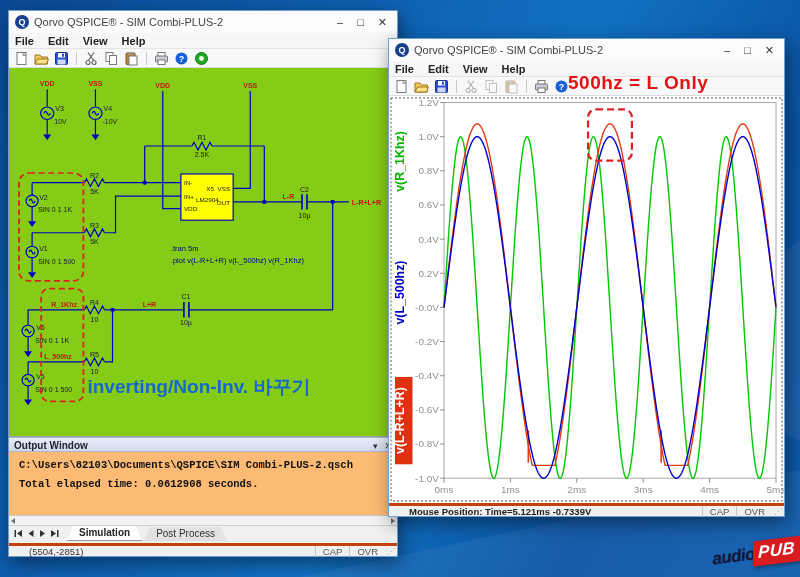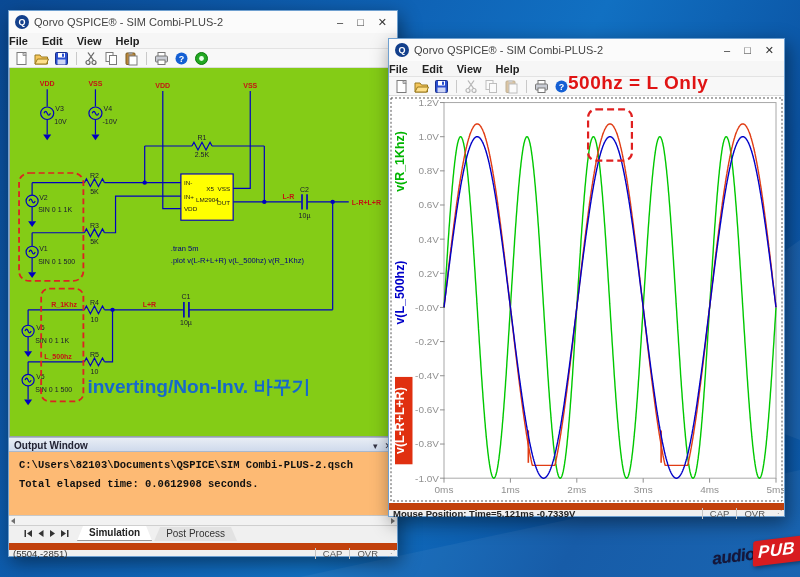--- a/index.html
+++ b/index.html
@@ -16,21 +16,21 @@
   #right-window { left:388px; top:38px; width:397px; height:479px; z-index:5; }
 
   .titlebar { height:22px; background:#fbfbfb; display:flex; align-items:center; padding:0 6px; flex:0 0 auto; }
   .app-icon { width:14px; height:14px; border-radius:50%; background:#14408c; color:#fff; font-size:9px; font-weight:bold;
               display:flex; align-items:center; justify-content:center; margin-right:5px; flex:0 0 auto; }
   .title-text { font-size:11px; color:#444; white-space:nowrap; overflow:hidden; flex:1; }
   .win-controls { display:flex; gap:14px; color:#333; font-size:11px; margin-right:4px; }
   .win-controls span { cursor:default; line-height:11px; }
 
   .menubar { height:16px; background:#f6f6f6; border-bottom:1px solid #e3e3e3; display:flex; align-items:center;
-             gap:14px; font-size:11px; font-weight:600; color:#222; flex:0 0 auto; }
+             padding-left:6px; gap:14px; font-size:11px; font-weight:600; color:#222; flex:0 0 auto; }
   .toolbar { height:19px; background:#f8f8f8; border-bottom:1px solid #dcdcdc; display:flex; align-items:center;
              padding-left:4px; gap:3px; flex:0 0 auto; position:relative; }
   .tb-ico { width:17px; height:16px; display:flex; align-items:center; justify-content:center; }
   .tb-sep { width:1px; height:13px; background:#c9c9c9; margin:0 3px; }
   .dim { opacity:0.45; }
 
   #schematic-area { flex:1 1 auto; border:1px solid #98a0a8; border-top:none; background:#84cc16; position:relative; overflow:hidden; }
   #schematic-svg { width:100%; height:100%; display:block; }
 
   .outwin-header { height:15px; background:linear-gradient(#e8edf5,#cfdaec); border-top:1px solid #aab8cc;
@@ -39,29 +39,29 @@
   .outwin-header .spacer { flex:1; }
   .outwin-header .hico { font-size:9px; color:#334; margin-left:7px; }
   .outwin-text { height:64px; background:#fdba74; border-bottom:1px solid #c8c8c8; padding:4px 2px 0 10px;
                  font-family:"Liberation Mono","DejaVu Sans Mono",monospace; font-size:10.5px; font-weight:bold;
                  color:#111; line-height:1.85; white-space:nowrap; overflow:hidden; flex:0 0 auto; }
   .hscroll { height:10px; background:#f2f2f2; border-bottom:1px solid #cfcfcf; display:flex; align-items:center;
              justify-content:space-between; padding:0 2px; flex:0 0 auto; }
   .harrow { width:0; height:0; border-top:3px solid transparent; border-bottom:3px solid transparent; }
   .harrow.left  { border-right:4px solid #707070; }
   .harrow.right { border-left:4px solid #707070; }
-  .tabbar { height:17px; background:#f0f0f0; display:flex; align-items:flex-start; padding-left:13px; gap:2px; flex:0 0 auto; }
+  .tabbar { height:17px; background:#f0f0f0; display:flex; align-items:flex-start; padding-left:3px; gap:2px; flex:0 0 auto; }
   .vcr { display:flex; gap:1px; margin:2px 4px 0 0; }
   .vcr svg { display:block; }
   .tab { height:15px; padding:1px 12px 0 12px; font-size:10px; color:#222;
          clip-path:polygon(6px 0, calc(100% - 6px) 0, 100% 100%, 0 100%); }
   .tab.active { background:#ffffff; font-weight:bold; border-bottom:1px solid #999; }
   .tab.inactive { background:#e2e2e2; margin-top:1px; height:14px; color:#333; }
-  .statusbar { height:13px; background:#f0f0f0; border-top:7px solid #c2410c; display:flex; align-items:center;
-               font-size:9.5px; color:#333; padding-left:4px; flex:0 0 auto; }
+  .statusbar { height:13px; background:#f0f0f0; border-top:3px solid #c2410c; display:flex; align-items:center;
+               font-size:9.5px; color:#333; padding-left:20px; flex:0 0 auto; }
   .statusbar .sb-left { flex:1; white-space:nowrap; }
   .statusbar .sb-cell { border-left:1px solid #c4c4c4; padding:0 7px; color:#555; }
   .statusbar .grip { color:#999; font-size:8px; padding:0 2px; }
 
   #plot-client { flex:1 1 auto; background:#fff; position:relative; overflow:hidden; }
   #plot-svg { width:100%; height:100%; display:block; }
   .rw-annotation { position:absolute; left:179px; top:33px; font-size:19px; font-weight:bold; color:#e01414;
                    letter-spacing:0.5px; z-index:6; white-space:nowrap; font-style:normal; }
   .mouse-status { font-weight:bold; color:#222; font-size:9.5px; }
 

